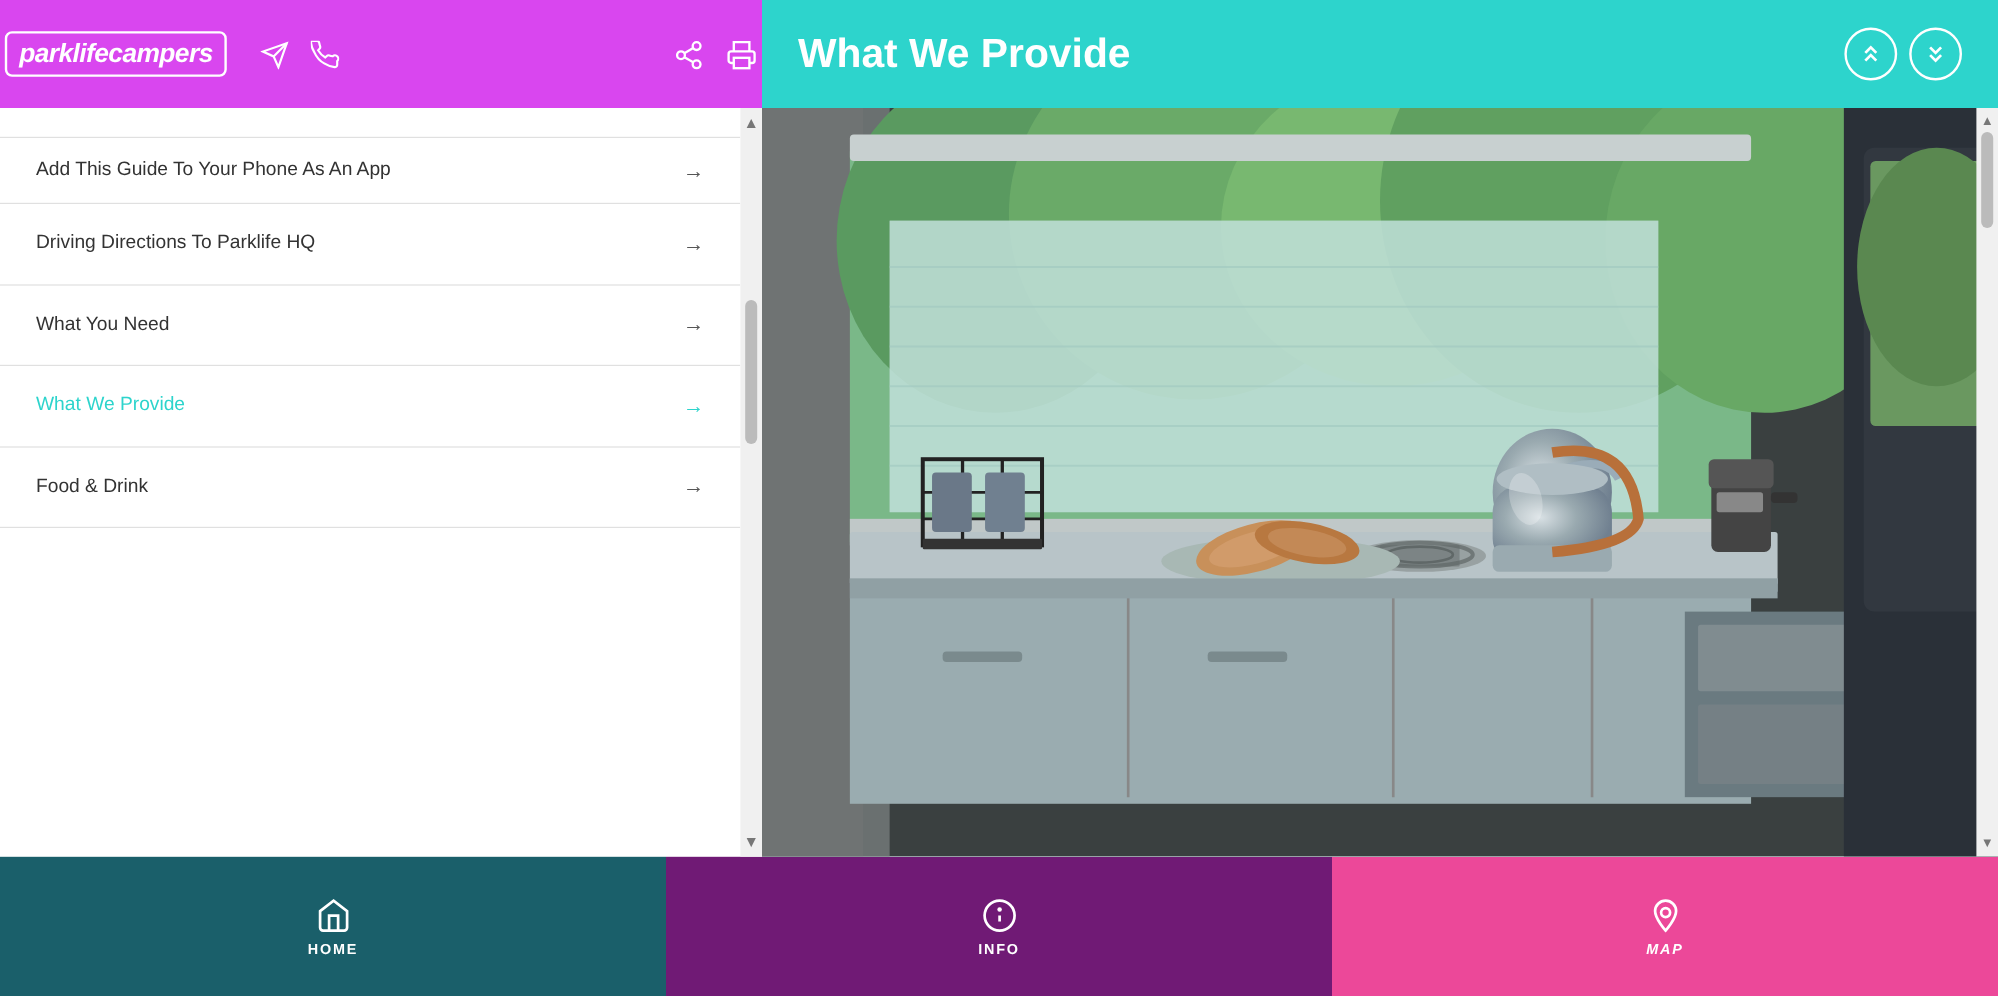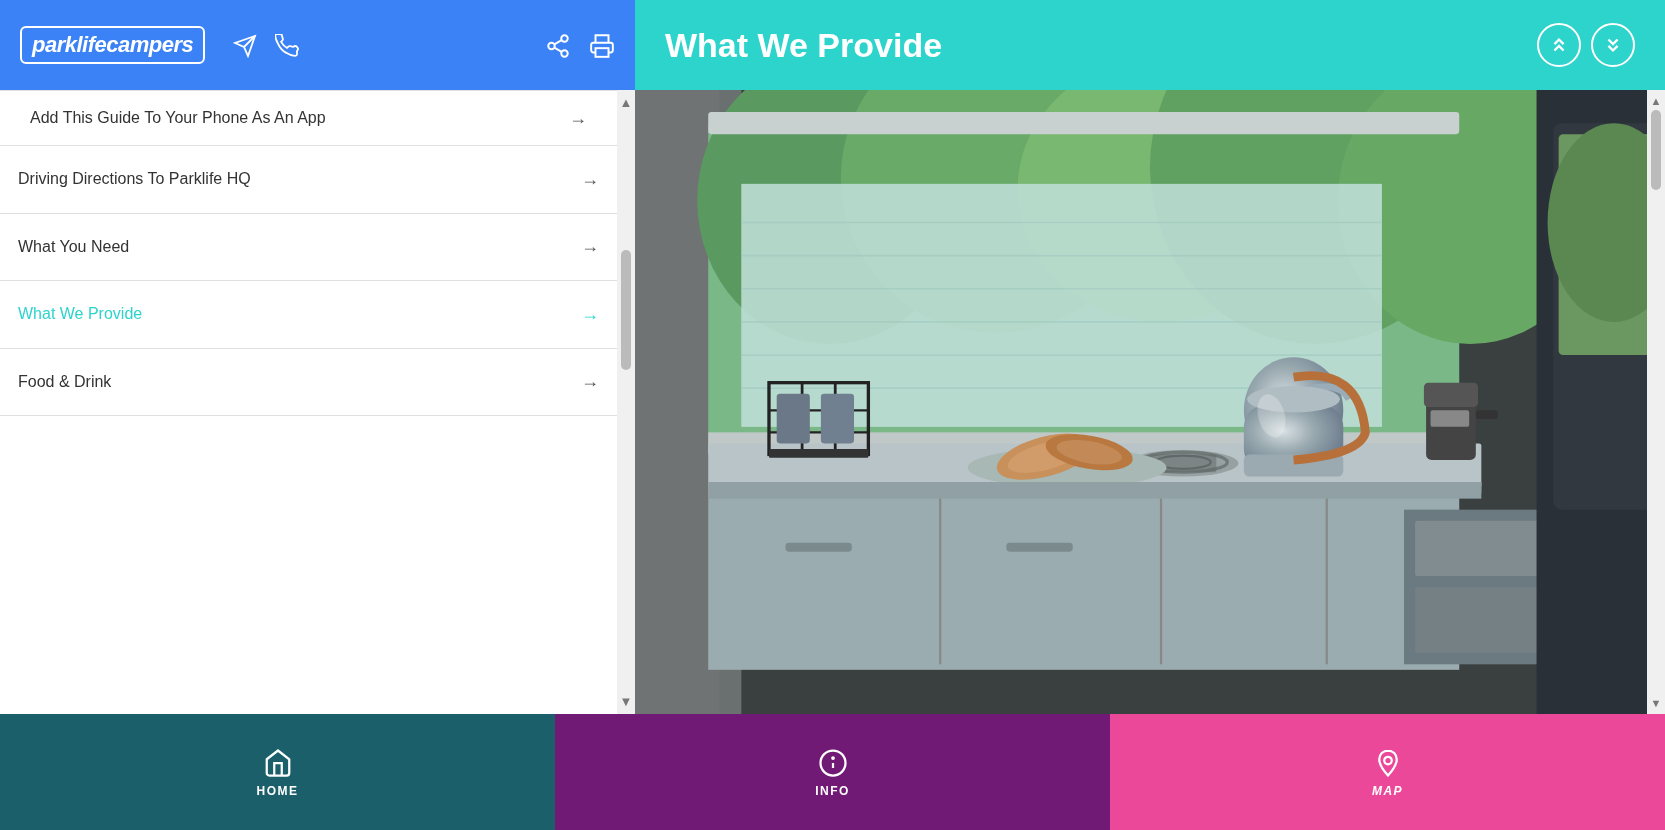--- a/index.html
+++ b/index.html
@@ -6,31 +6,31 @@
     body { width: 1665px; height: 830px; overflow: hidden; font-family: Arial, sans-serif; display: flex; flex-direction: column; }
 
     
     .app-container { display: flex; flex-direction: column; height: 830px; width: 1665px; }
     .main-content { display: flex; flex: 1; overflow: hidden; }
 
     
     .left-panel { width: 635px; display: flex; flex-direction: column; background: #fff; flex-shrink: 0; }
 
     
-    .left-header { background: #3b82f6; height: 90px; display: flex; align-items: center; padding: 0 20px; gap: 18px; flex-shrink: 0; }
+    .left-header { background: #d946ef; height: 90px; display: flex; align-items: center; padding: 0 4px; gap: 18px; flex-shrink: 0; }
     .logo { display: flex; align-items: center; }
     .logo-text { font-size: 22px; font-weight: 700; color: #fff; font-style: italic; letter-spacing: -0.5px; border: 2.5px solid #fff; border-radius: 6px; padding: 4px 10px; }
     .header-icons { display: flex; align-items: center; gap: 18px; margin-left: 10px; }
     .header-icon { color: #fff; font-size: 22px; cursor: pointer; }
     .header-spacer { flex: 1; }
     .header-right-icons { display: flex; align-items: center; gap: 18px; }
 
     
     .nav-list { flex: 1; overflow-y: auto; padding: 0; }
-    .nav-item { display: flex; align-items: center; justify-content: space-between; padding: 22px 18px; border-bottom: 1px solid #e0e0e0; cursor: pointer; }
+    .nav-item { display: flex; align-items: center; justify-content: space-between; padding: 22px 30px; border-bottom: 1px solid #e0e0e0; cursor: pointer; }
     .nav-item:first-child { border-top: 1px solid #e0e0e0; }
     .nav-item-label { font-size: 16px; color: #333; line-height: 1.4; }
     .nav-item-label.active { color: #2dd4cc; font-weight: 500; }
     .nav-arrow { font-size: 18px; color: #555; }
     .nav-arrow.active { color: #2dd4cc; }
 
     
     .left-scroll { width: 18px; background: #f0f0f0; position: relative; flex-shrink: 0; }
     .scroll-thumb { width: 10px; height: 120px; background: #bbb; border-radius: 5px; position: absolute; top: 160px; left: 4px; }
     .scroll-arrow { width: 100%; text-align: center; color: #777; font-size: 13px; position: absolute; cursor: pointer; }
@@ -63,21 +63,21 @@
     .bottom-nav-icon { color: #fff; font-size: 26px; }
     .bottom-nav-label { color: #fff; font-size: 12px; font-weight: 700; letter-spacing: 1.5px; text-transform: uppercase; }
 
     
     svg { display: inline-block; vertical-align: middle; }
 
     
     .left-content-wrap { display: flex; flex: 1; overflow: hidden; }
     .left-nav-wrap { flex: 1; overflow: hidden; }
 
-    .nav-item-tall { padding: 16px 30px; }
+    .nav-item-tall { padding: 16px 30px; margin-top: 24px; }
   </style>
 </head>
 <body>
 
 <div class="app-container">
   <div class="main-content">
 
     <div class="left-panel">
 
       <div class="left-header">

